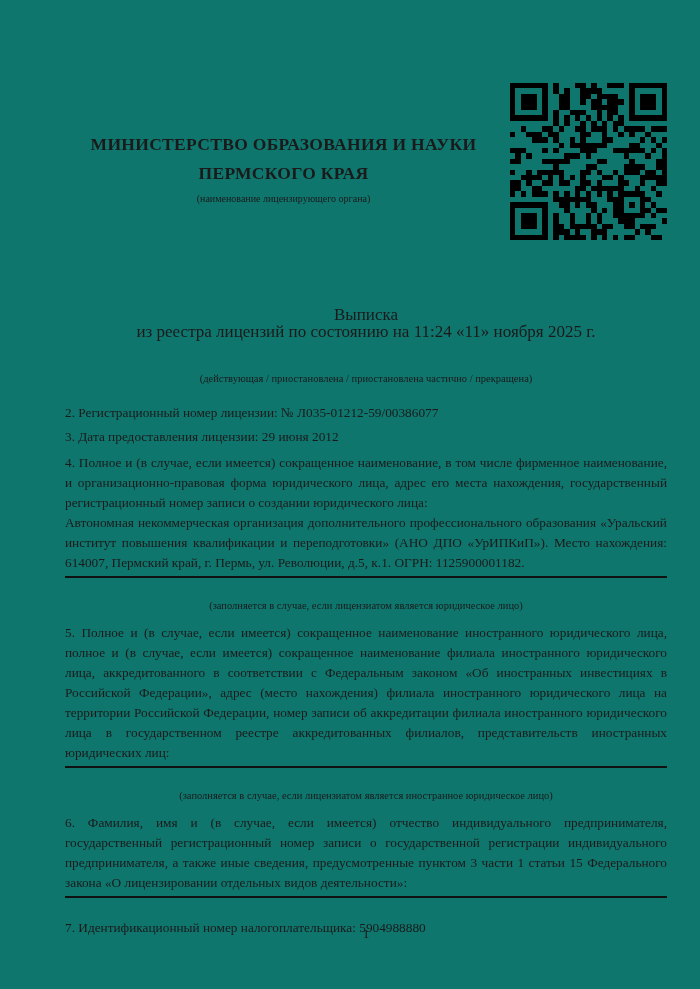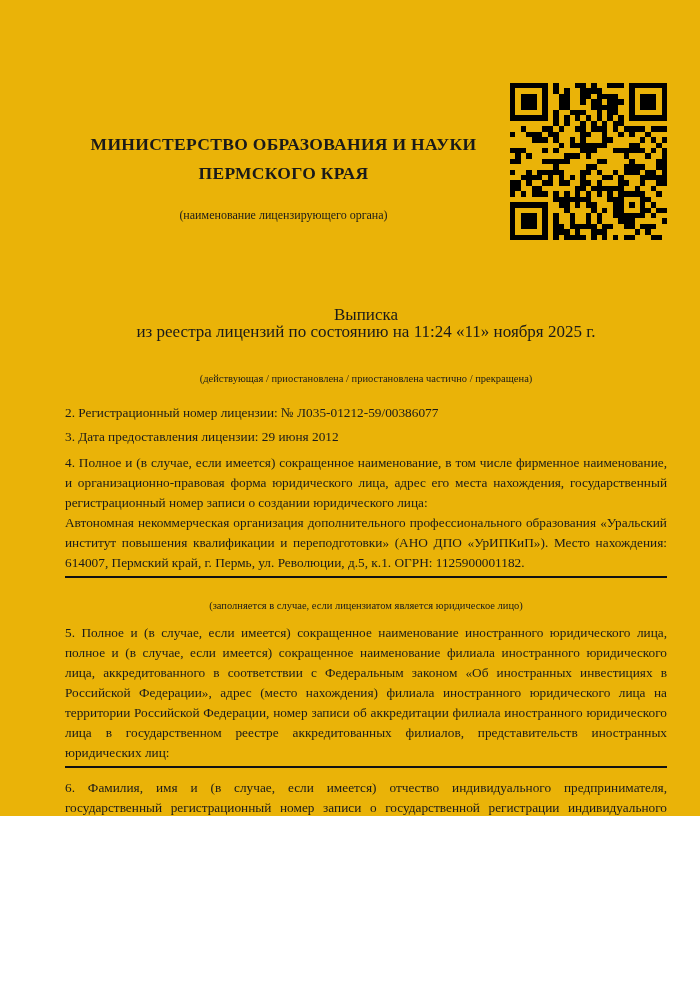--- a/index.html
+++ b/index.html
@@ -1,26 +1,26 @@
 <!DOCTYPE html>
 <html><head>
 <meta charset="utf-8">
 <style>
   html,body{margin:0;padding:0;background:#ffffff;}
   .page{
-    width:700px;height:816px;box-sizing:border-box;
+    width:700px;height:989px;box-sizing:border-box;
     padding:78px 33px 1px 65px;
-    background:#eab308;color:#1a1a1a;
+    background:#0f766e;color:#1a1a1a;
     font-family:"Liberation Serif","DejaVu Serif",serif;
     position:relative;overflow:hidden;
   }
   .header-row{display:flex;align-items:flex-start;}
   .issuer{width:440px;text-align:center;padding-top:52px;}
   .issuer-name{font-weight:bold;font-size:17.5px;line-height:29px;letter-spacing:.3px;white-space:nowrap;}
-  .issuer-caption{font-size:12px;line-height:14px;margin-top:20px;}
+  .issuer-caption{font-size:10px;line-height:14px;margin-top:4px;}
   .qr-box{width:157px;height:157px;margin-top:5px;margin-left:8px;}
   .qr-box svg{width:157px;height:157px;display:block;shape-rendering:crispEdges;}
   .title-block{text-align:center;font-size:17px;line-height:17px;margin-top:66px;}
   .item{font-size:13.3px;line-height:20px;text-align:justify;}
   .item .value{text-align:justify;}
   #i1{margin-top:32px;}
   #i2{margin-top:17px;}
   #i3{margin-top:4px;}
   #i4{margin-top:6px;}
   #i5{margin-top:10px;}
@@ -483,20 +483,21 @@
   <div class="item" id="i4">
     <div>4. Полное и (в случае, если имеется) сокращенное наименование, в том числе фирменное наименование, и организационно-правовая форма юридического лица, адрес его места нахождения, государственный регистрационный номер записи о создании юридического лица:</div>
     <div class="value">Автономная некоммерческая организация дополнительного профессионального образования «Уральский институт повышения квалификации и переподготовки» (АНО ДПО «УрИПКиП»). Место нахождения: 614007, Пермский край, г. Пермь, ул. Революции, д.5, к.1. ОГРН: 1125900001182.</div>
     <hr class="rule">
     <div class="note">(заполняется в случае, если лицензиатом является юридическое лицо)</div>
   </div>
 
   <div class="item" id="i5">
     <div>5. Полное и (в случае, если имеется) сокращенное наименование иностранного юридического лица, полное и (в случае, если имеется) сокращенное наименование филиала иностранного юридического лица, аккредитованного в соответствии с Федеральным законом «Об иностранных инвестициях в Российской Федерации», адрес (место нахождения) филиала иностранного юридического лица на территории Российской Федерации, номер записи об аккредитации филиала иностранного юридического лица в государственном реестре аккредитованных филиалов, представительств иностранных юридических лиц:</div>
     <hr class="rule">
+    <div class="note">(заполняется в случае, если лицензиатом является иностранное юридическое лицо)</div>
   </div>
 
   <div class="item" id="i6">
     <div>6. Фамилия, имя и (в случае, если имеется) отчество индивидуального предпринимателя, государственный регистрационный номер записи о государственной регистрации индивидуального предпринимателя, а также иные сведения, предусмотренные пунктом 3 части 1 статьи 15 Федерального закона «О лицензировании отдельных видов деятельности»:</div>
     <hr class="rule">
   </div>
 
   <div class="item" id="i7">7. Идентификационный номер налогоплательщика: 5904988880</div>
 
   <div class="page-number">1</div>

